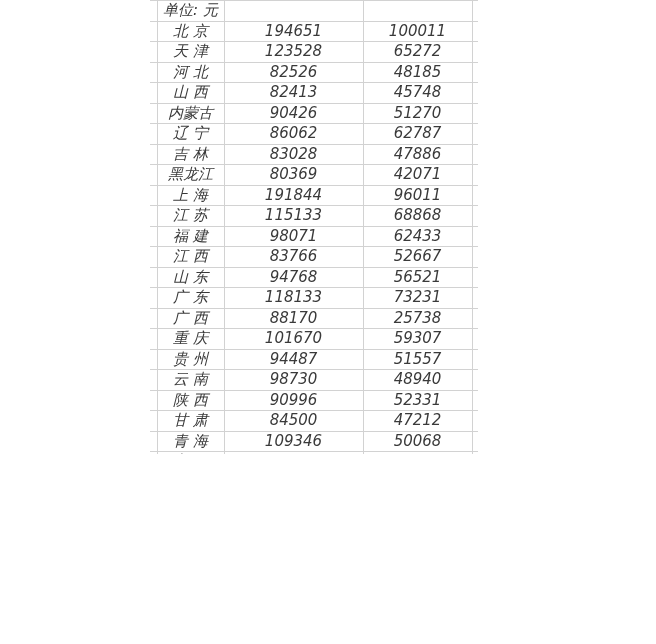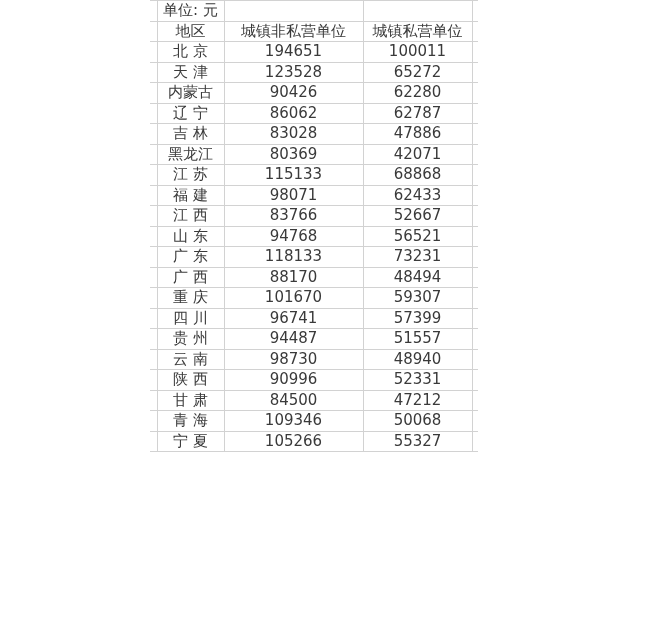--- a/index.html
+++ b/index.html
@@ -3,20 +3,21 @@
 <meta charset="utf-8">
 <style>
   html, body { margin: 0; padding: 0; }
   .page {
     position: relative;
     width: 656px;
     height: 454px;
     background: #ffffff;
     overflow: hidden;
     font-family: "DejaVu Sans", "Liberation Sans", sans-serif;
+    font-style: italic;
   }
   table.sheet {
     position: absolute;
     left: 150px;
     top: 0;
     border-collapse: collapse;
     table-layout: fixed;
   }
   table.sheet tr { height: 19.5px; }
   table.sheet td {
@@ -51,46 +52,53 @@
       <col style="width:6px">
     </colgroup>
     <tbody id="rows">
       <tr>
         <td class="stub stub-l"></td>
         <td class="cell">单位: 元</td>
         <td class="cell"></td>
         <td class="cell"></td>
         <td class="stub stub-r"></td>
       </tr>
-      <tr>
-        <td class="stub stub-l"></td>
-        <td class="cell">地区</td>
-        <td class="cell">城镇非私营单位</td>
-        <td class="cell">城镇私营单位</td>
-        <td class="stub stub-r"></td>
-      </tr>
     <tr>
           <td class="stub stub-l"></td>
           <td class="cell">北 京</td>
           <td class="cell">194651</td>
           <td class="cell">100011</td>
           <td class="stub stub-r"></td>
         </tr>
         <tr>
           <td class="stub stub-l"></td>
           <td class="cell">天 津</td>
           <td class="cell">123528</td>
           <td class="cell">65272</td>
           <td class="stub stub-r"></td>
         </tr>
         <tr>
           <td class="stub stub-l"></td>
+          <td class="cell">河 北</td>
+          <td class="cell">82526</td>
+          <td class="cell">48185</td>
+          <td class="stub stub-r"></td>
+        </tr>
+        <tr>
+          <td class="stub stub-l"></td>
+          <td class="cell">山 西</td>
+          <td class="cell">82413</td>
+          <td class="cell">45748</td>
+          <td class="stub stub-r"></td>
+        </tr>
+        <tr>
+          <td class="stub stub-l"></td>
           <td class="cell">内蒙古</td>
           <td class="cell">90426</td>
-          <td class="cell">62280</td>
+          <td class="cell">51270</td>
           <td class="stub stub-r"></td>
         </tr>
         <tr>
           <td class="stub stub-l"></td>
           <td class="cell">辽 宁</td>
           <td class="cell">86062</td>
           <td class="cell">62787</td>
           <td class="stub stub-r"></td>
         </tr>
         <tr>
@@ -102,20 +110,27 @@
         </tr>
         <tr>
           <td class="stub stub-l"></td>
           <td class="cell">黑龙江</td>
           <td class="cell">80369</td>
           <td class="cell">42071</td>
           <td class="stub stub-r"></td>
         </tr>
         <tr>
           <td class="stub stub-l"></td>
+          <td class="cell">上 海</td>
+          <td class="cell">191844</td>
+          <td class="cell">96011</td>
+          <td class="stub stub-r"></td>
+        </tr>
+        <tr>
+          <td class="stub stub-l"></td>
           <td class="cell">江 苏</td>
           <td class="cell">115133</td>
           <td class="cell">68868</td>
           <td class="stub stub-r"></td>
         </tr>
         <tr>
           <td class="stub stub-l"></td>
           <td class="cell">福 建</td>
           <td class="cell">98071</td>
           <td class="cell">62433</td>
@@ -139,35 +154,28 @@
           <td class="stub stub-l"></td>
           <td class="cell">广 东</td>
           <td class="cell">118133</td>
           <td class="cell">73231</td>
           <td class="stub stub-r"></td>
         </tr>
         <tr>
           <td class="stub stub-l"></td>
           <td class="cell">广 西</td>
           <td class="cell">88170</td>
-          <td class="cell">48494</td>
+          <td class="cell">25738</td>
           <td class="stub stub-r"></td>
         </tr>
         <tr>
           <td class="stub stub-l"></td>
           <td class="cell">重 庆</td>
           <td class="cell">101670</td>
           <td class="cell">59307</td>
-          <td class="stub stub-r"></td>
-        </tr>
-        <tr>
-          <td class="stub stub-l"></td>
-          <td class="cell">四 川</td>
-          <td class="cell">96741</td>
-          <td class="cell">57399</td>
           <td class="stub stub-r"></td>
         </tr>
         <tr>
           <td class="stub stub-l"></td>
           <td class="cell">贵 州</td>
           <td class="cell">94487</td>
           <td class="cell">51557</td>
           <td class="stub stub-r"></td>
         </tr>
         <tr>

